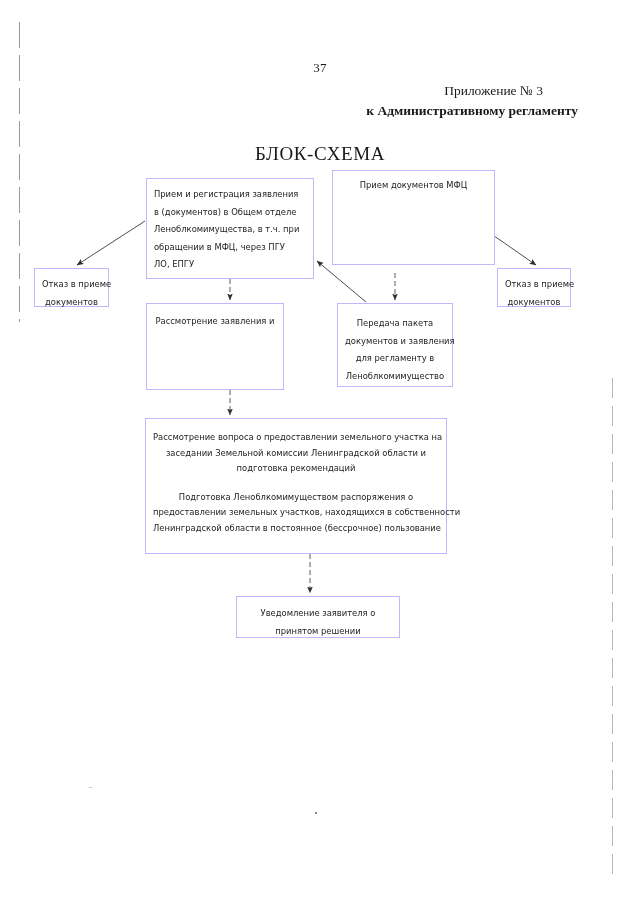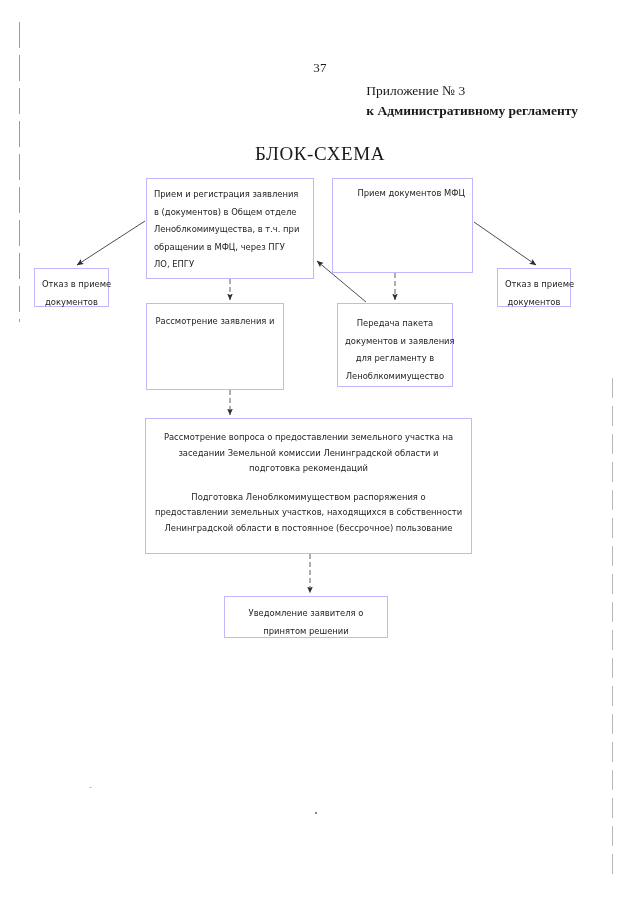--- a/index.html
+++ b/index.html
@@ -63,21 +63,21 @@
     text-align: center;
     font-size: 13px;
     letter-spacing: .2px;
   }
   .appendix {
     position: absolute;
     right: 97px;
     top: 81px;
     font-size: 13.5px;
     line-height: 20px;
-    text-align: left;
+    text-align: right;
     white-space: nowrap;
   }
   .appendix .l2 { margin-right: -35px; display: block; font-weight: bold; }
 
   .scheme-title {
     position: absolute;
     left: 0;
     top: 143px;
     width: 640px;
     text-align: center;
@@ -94,27 +94,27 @@
     font-family: "DejaVu Sans", sans-serif;
     font-size: 8.4px;
     line-height: 15.5px;
     color: #222;
     text-align: center;
     padding: 6px 7px 0 7px;
   }
   .node .ln { display: block; white-space: nowrap; }
 
   #node-intake      { left: 146px; top: 178px; width: 168px; height: 101px; text-align: left; }
-  #node-mfc-intake  { left: 332px; top: 178px; width: 141px; height: 95px;  text-align: right; }
+  #node-mfc-intake  { left: 332px; top: 170px; width: 163px; height: 95px;  text-align: center; }
   #node-refusal-l   { left: 34px;  top: 268px; width: 75px;  height: 39px;  }
   #node-refusal-r   { left: 497px; top: 268px; width: 74px;  height: 39px;  }
   #node-review      { left: 146px; top: 303px; width: 138px; height: 87px;  }
   #node-transfer    { left: 337px; top: 303px; width: 116px; height: 84px;  }
-  #node-commission  { left: 145px; top: 418px; width: 327px; height: 136px; padding-top: 11px; }
-  #node-notify      { left: 224px; top: 596px; width: 164px; height: 42px;  padding-top: 7px; }
+  #node-commission  { left: 145px; top: 418px; width: 302px; height: 136px; padding-top: 11px; }
+  #node-notify      { left: 236px; top: 596px; width: 164px; height: 42px;  padding-top: 7px; }
 
   #node-refusal-l, #node-refusal-r, #node-notify { line-height: 18px; }
   #node-intake { line-height: 17.5px; padding-top: 7px; }
   #node-mfc-intake { padding-top: 7px; }
   #node-review { padding-top: 9px; line-height: 17px; }
   #node-transfer { padding-top: 11px; line-height: 17.5px; }
 
   .node .para-gap { display:block; height: 13px; }
 
   

